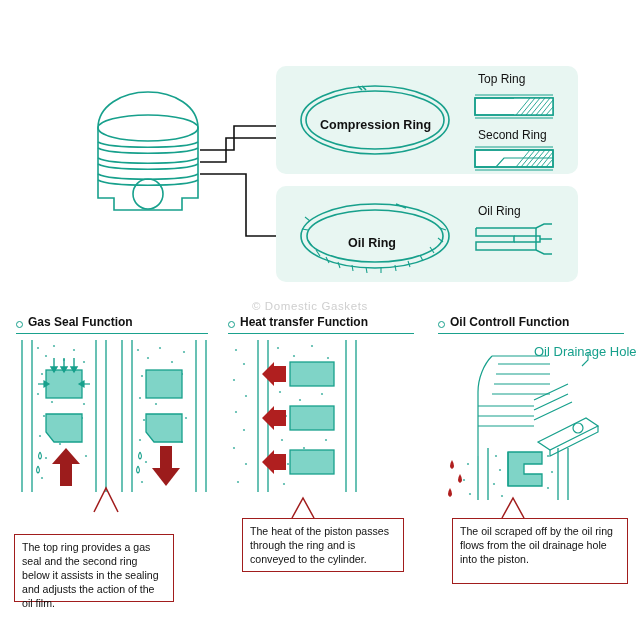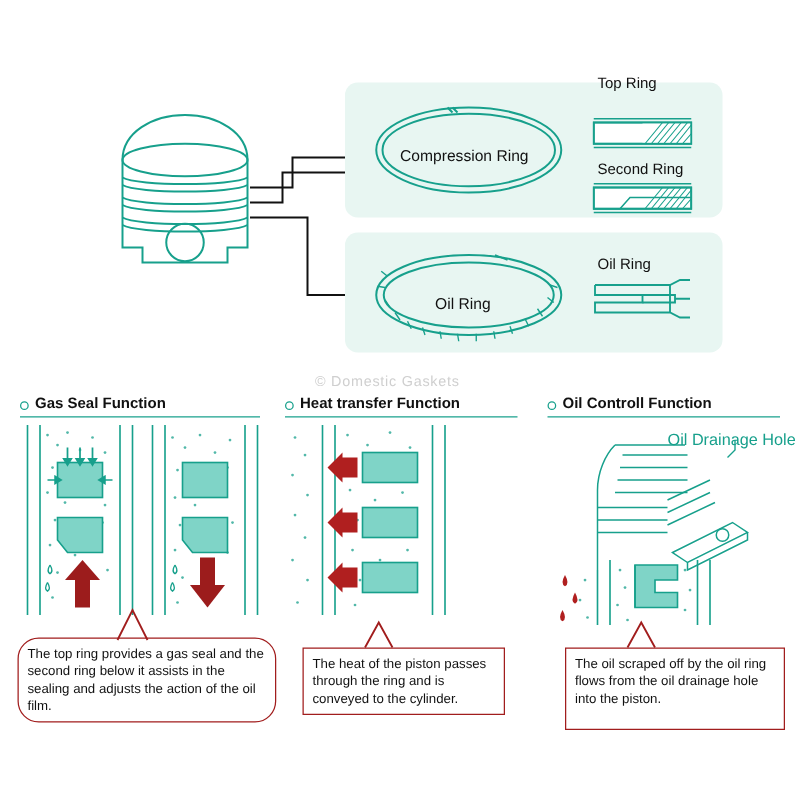--- a/index.html
+++ b/index.html
@@ -28,20 +28,21 @@
     border-radius: 10px;
   }
   #panel-compression { left: 276px; top: 66px; width: 302px; height: 108px; }
   #panel-oil { left: 276px; top: 186px; width: 302px; height: 96px; }
 
   .ring-label {
     position: absolute;
     font-size: 12.5px;
     color: #111;
     white-space: nowrap;
+    font-weight: bold;
   }
   .sect-label {
     position: absolute;
     font-size: 12px;
     color: #111;
     white-space: nowrap;
   }
 
   
   .col-title {
@@ -132,21 +133,21 @@
 
   <svg class="abs" style="left:296px; top:76px;" width="158" height="88">
     <g fill="none" stroke="#17a08c" stroke-width="1.6">
       <ellipse cx="79" cy="44" rx="74" ry="34"></ellipse>
       <ellipse cx="79" cy="44" rx="69" ry="29"></ellipse>
       <path d="M62 10 L66 14 M66 10 L70 14"></path>
     </g>
   </svg>
   <div class="ring-label" style="left:320px; top:118px;">Compression Ring</div>
 
-  <div class="sect-label" style="left:478px; top:59px;text-align:center;">Top Ring</div>
+  <div class="sect-label" style="left:478px; top:72px;text-align:center;">Top Ring</div>
   <svg class="abs" style="left:474px; top:94px;" width="80" height="26">
     <rect x="1" y="4" width="78" height="17" fill="#ffffff" stroke="#17a08c" stroke-width="1.5"></rect>
     <rect x="40" y="4" width="39" height="17" fill="#ffffff" stroke="none"></rect>
     <g stroke="#17a08c" stroke-width="0.9">
       <line x1="42" y1="21" x2="56" y2="4"></line>
       <line x1="47" y1="21" x2="61" y2="4"></line>
       <line x1="52" y1="21" x2="66" y2="4"></line>
       <line x1="57" y1="21" x2="71" y2="4"></line>
       <line x1="62" y1="21" x2="76" y2="4"></line>
       <line x1="67" y1="21" x2="79" y2="6"></line>
@@ -315,21 +316,21 @@
       <path d="M132 74 L168 74 L168 102 L140 102 L132 92 Z" fill="#7fd4c7" stroke="#17a08c" stroke-width="1.3"></path>
       <path d="M126 112 q3 5 0 7 q-3 -2 0 -7" fill="none" stroke="#17a08c" stroke-width="1.1"></path>
       <path d="M124 126 q3 5 0 7 q-3 -2 0 -7" fill="none" stroke="#17a08c" stroke-width="1.1"></path>
       <g fill="#9c1c1c">
         <rect x="146" y="106" width="12" height="24"></rect>
         <polygon points="138,128 166,128 152,146"></polygon>
       </g>
     </g>
   </svg>
 
-  <div class="callout" style="left:14px; top:510px; width:207px; height:68px;border-radius:17px;">The top ring provides a gas seal and the second ring below it assists in the sealing and adjusts the action of the oil film.</div>
+  <div class="callout" style="left:14px; top:534px; width:160px; height:68px;">The top ring provides a gas seal and the second ring below it assists in the sealing and adjusts the action of the oil film.</div>
   <svg class="abs" style="left:92px; top:486px;" width="30" height="28">
     <polyline points="2,26 14,2 26,26" fill="none" stroke="#a11d1d" stroke-width="1.5"></polyline>
   </svg>
 
   <div class="col-title-dot" style="left:228px; top:321px;"></div>
   <div class="col-title" style="left:240px; top:315px;">Heat transfer Function</div>
   <div class="rule" style="left:228px; top:333px; width:186px;"></div>
 
   <svg class="abs" style="left:228px; top:340px;" width="190" height="160">
     <g fill="none" stroke="#17a08c" stroke-width="1.3">

